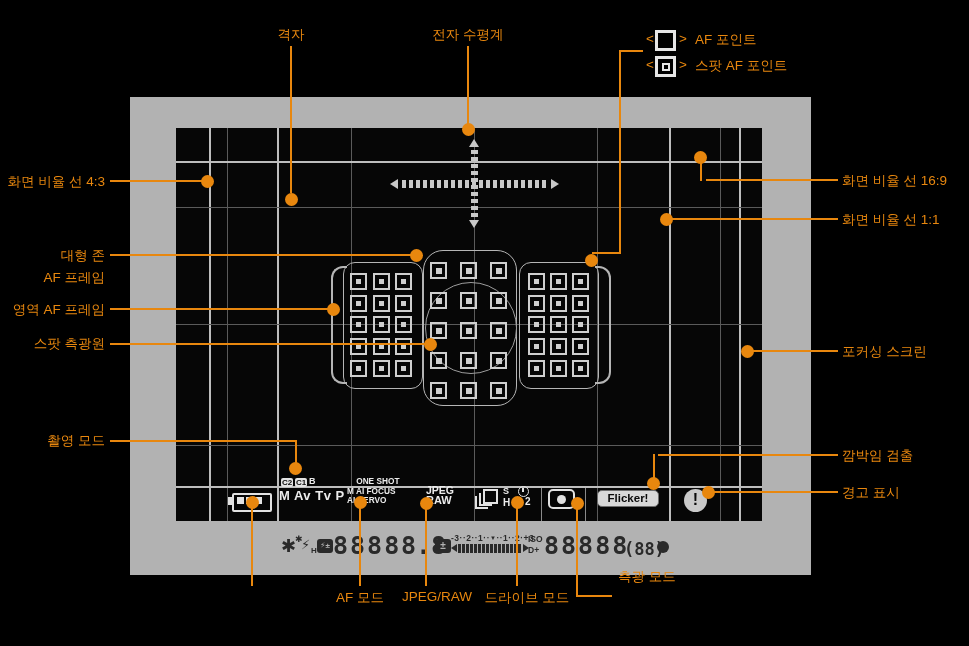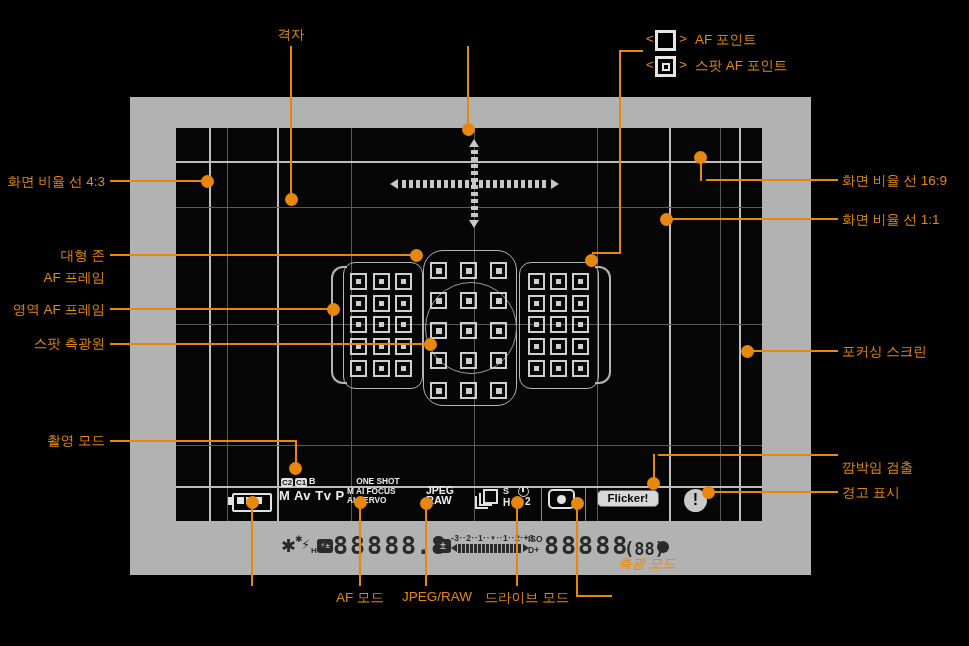--- a/index.html
+++ b/index.html
@@ -250,20 +250,21 @@
     <span class="it" style="left:248px;top:12px;font-size:8.5px;font-weight:bold;">D+</span>
     <span class="it seg" style="left:264px;top:0;">88888</span>
     <span class="it seg" style="left:344px;top:4px;font-size:17px;letter-spacing:0;">(88)</span>
     <span class="it" style="left:377px;top:8px;width:12px;height:12px;background:#2a2a2a;border-radius:50%;"></span>
   </div>
 
   <div class="lbl c" style="left:246px;top:26px;width:90px;">격자</div>
   <div class="cline" style="left:290px;top:46px;width:2px;height:147px;"></div>
   <div class="cdot" style="left:284.5px;top:192.5px;"></div>
 
+  <div class="lbl c" style="left:398px;top:26px;width:140px;">전자 수평계</div>
   <div class="cline" style="left:467px;top:46px;width:2px;height:78px;"></div>
   <div class="cdot" style="left:461.5px;top:122.5px;"></div>
 
   <span class="lbl" style="left:646px;top:31px;">&lt;</span>
   <div class="legendsq" style="left:655px;top:30px;"></div>
   <span class="lbl" style="left:679px;top:31px;">&gt;</span>
   <span class="lbl" style="left:695px;top:31px;">AF 포인트</span>
   <span class="lbl" style="left:646px;top:57px;">&lt;</span>
   <div class="legendsq" style="left:655px;top:56px;">
       <b></b>
@@ -303,21 +304,21 @@
   <div class="cdot" style="left:693.5px;top:150.5px;"></div>
 
   <div class="lbl" style="left:842px;top:211px;">화면 비율 선 1:1</div>
   <div class="cline" style="left:671px;top:218px;width:167px;height:2px;"></div>
   <div class="cdot" style="left:659.5px;top:212.5px;"></div>
 
   <div class="lbl" style="left:842px;top:343px;">포커싱 스크린</div>
   <div class="cline" style="left:752px;top:350px;width:86px;height:2px;"></div>
   <div class="cdot" style="left:740.5px;top:344.5px;"></div>
 
-  <div class="lbl" style="left:842px;top:447px;margin-top:12px;">깜박임 검출</div>
+  <div class="lbl" style="left:842px;top:447px;">깜박임 검출</div>
   <div class="cline" style="left:658px;top:454px;width:180px;height:2px;"></div>
   <div class="cline" style="left:653px;top:454px;width:2px;height:26px;"></div>
   <div class="cdot" style="left:646.5px;top:476.5px;"></div>
 
   <div class="lbl" style="left:842px;top:484px;">경고 표시</div>
   <div class="cline" style="left:713px;top:491px;width:125px;height:2px;"></div>
   <div class="cdot" style="left:701.5px;top:485.5px;"></div>
 
   <div class="cdot" style="left:245.5px;top:495.5px;"></div>
   <div class="cline" style="left:251px;top:506px;width:2px;height:80px;"></div>
@@ -330,15 +331,15 @@
   <div class="cline" style="left:425px;top:507px;width:2px;height:79px;"></div>
   <div class="lbl c" style="left:382px;top:589px;width:110px;">JPEG/RAW</div>
 
   <div class="cdot" style="left:510.5px;top:495.5px;"></div>
   <div class="cline" style="left:516px;top:506px;width:2px;height:80px;"></div>
   <div class="lbl c" style="left:467px;top:589px;width:120px;">드라이브 모드</div>
 
   <div class="cdot" style="left:570.5px;top:496.5px;"></div>
   <div class="cline" style="left:576px;top:507px;width:2px;height:90px;"></div>
   <div class="cline" style="left:576px;top:595px;width:36px;height:2px;"></div>
-  <div class="lbl" style="left:618px;top:555px;font-style:italic;">측광 모드</div>
+  <div class="lbl" style="left:618px;top:568px;">측광 모드</div>
 
 </div>
 
 </body></html>

